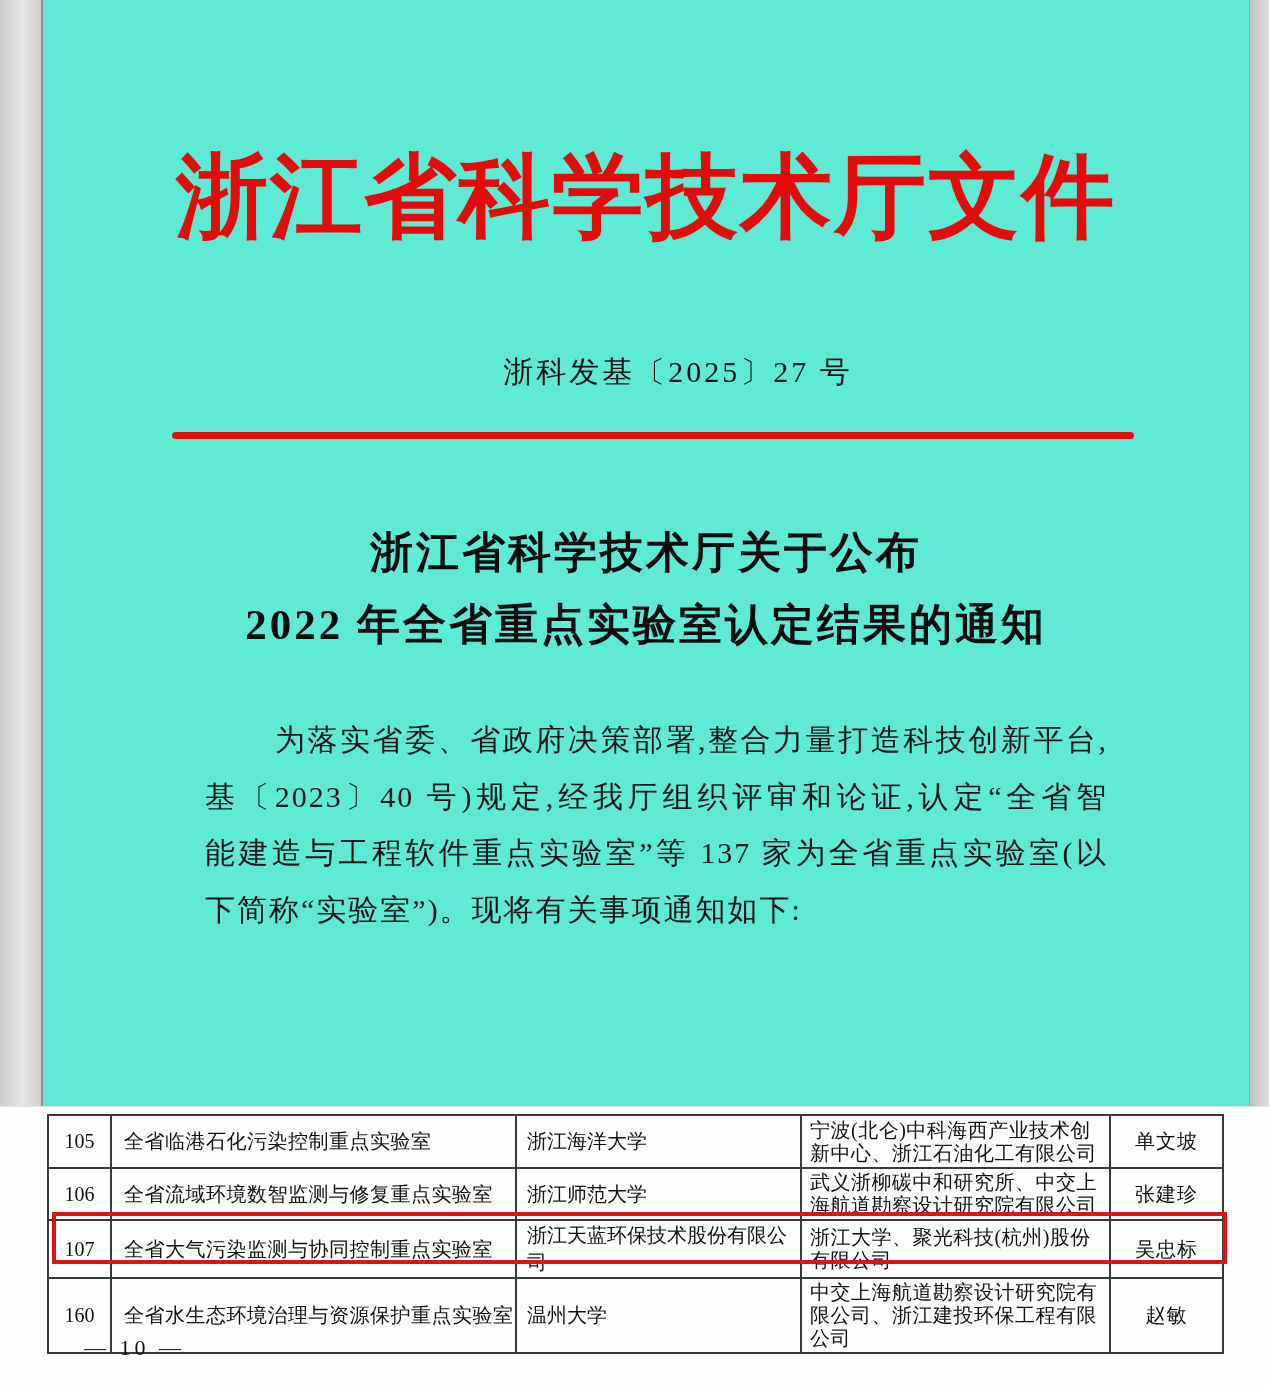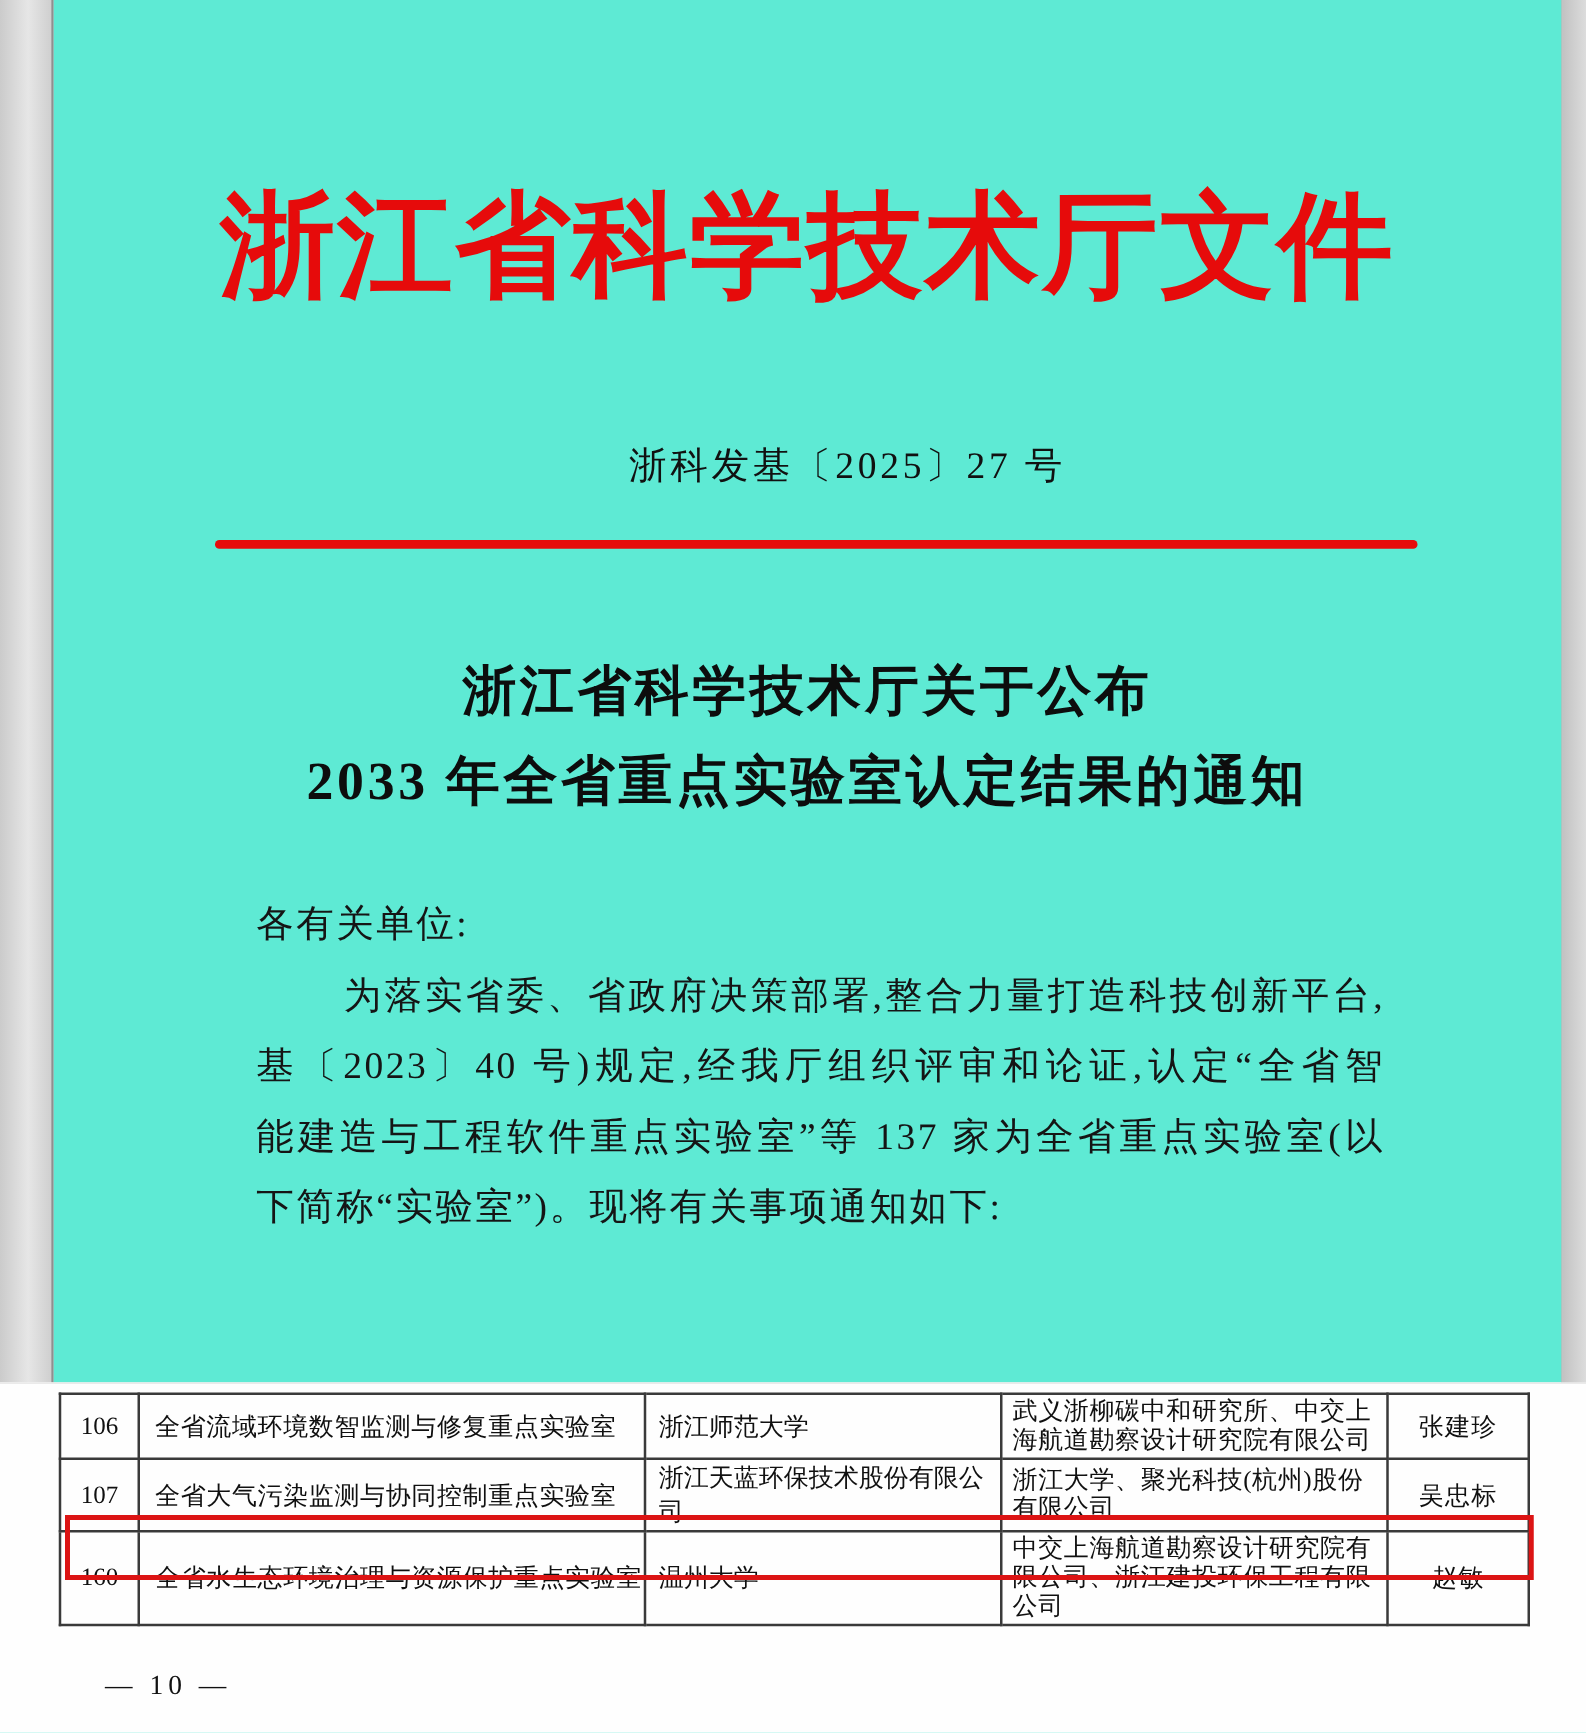--- a/index.html
+++ b/index.html
@@ -84,41 +84,47 @@
 <body>
 
 <div class="left-strip"></div>
 <div class="right-strip"></div>
 
 <div class="document-page">
   <h1 class="doc-title">浙江省科学技术厅文件</h1>
   <div class="doc-number">浙科发基〔2025〕27 号</div>
   <div class="red-rule"></div>
   <h2 class="subtitle line1">浙江省科学技术厅关于公布</h2>
-  <h2 class="subtitle line2">2033 年全省重点实验室认定结果的通知</h2>
+  <h2 class="subtitle line2">2022 年全省重点实验室认定结果的通知</h2>
 
   <div class="body-text">
-    <div class="bline">各有关单位:</div>
     <div class="bline jline indent">为落实省委、省政府决策部署,整合力量打造科技创新平台,</div>
     <div class="bline jline">基〔2023〕40 号)规定,经我厅组织评审和论证,认定“全省智</div>
     <div class="bline jline">能建造与工程软件重点实验室”等 137 家为全省重点实验室(以</div>
     <div class="bline">下简称“实验室”)。现将有关事项通知如下:</div>
   </div>
 </div>
 
 <div class="table-section">
   <table class="results">
     <colgroup>
       <col style="width:63px">
         <col style="width:405px">
         <col style="width:285px">
         <col style="width:309px">
         <col style="width:113px">
     </colgroup>
     <tbody>
+      <tr class="r1">
+        <td class="c-no">105</td>
+        <td class="c-lab">全省临港石化污染控制重点实验室</td>
+        <td class="c-inst">浙江海洋大学</td>
+        <td class="c-part">宁波(北仑)中科海西产业技术创新中心、浙江石油化工有限公司</td>
+        <td class="c-dir">单文坡</td>
+      </tr>
       <tr class="r2">
         <td class="c-no">106</td>
         <td class="c-lab">全省流域环境数智监测与修复重点实验室</td>
         <td class="c-inst">浙江师范大学</td>
         <td class="c-part">武义浙柳碳中和研究所、中交上海航道勘察设计研究院有限公司</td>
         <td class="c-dir">张建珍</td>
       </tr>
       <tr class="r3">
         <td class="c-no">107</td>
         <td class="c-lab">全省大气污染监测与协同控制重点实验室</td>

